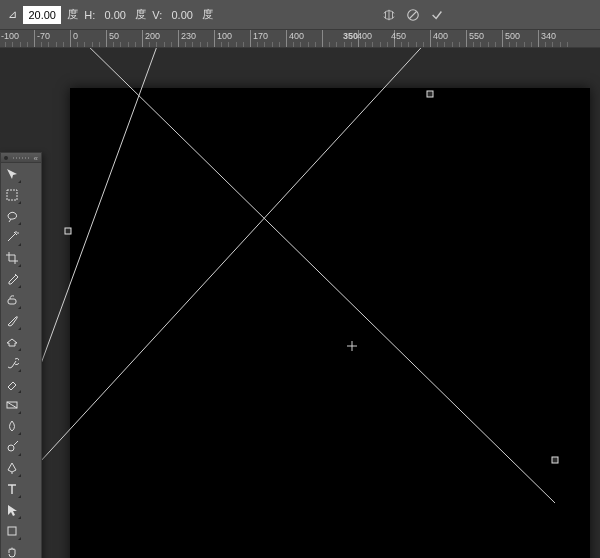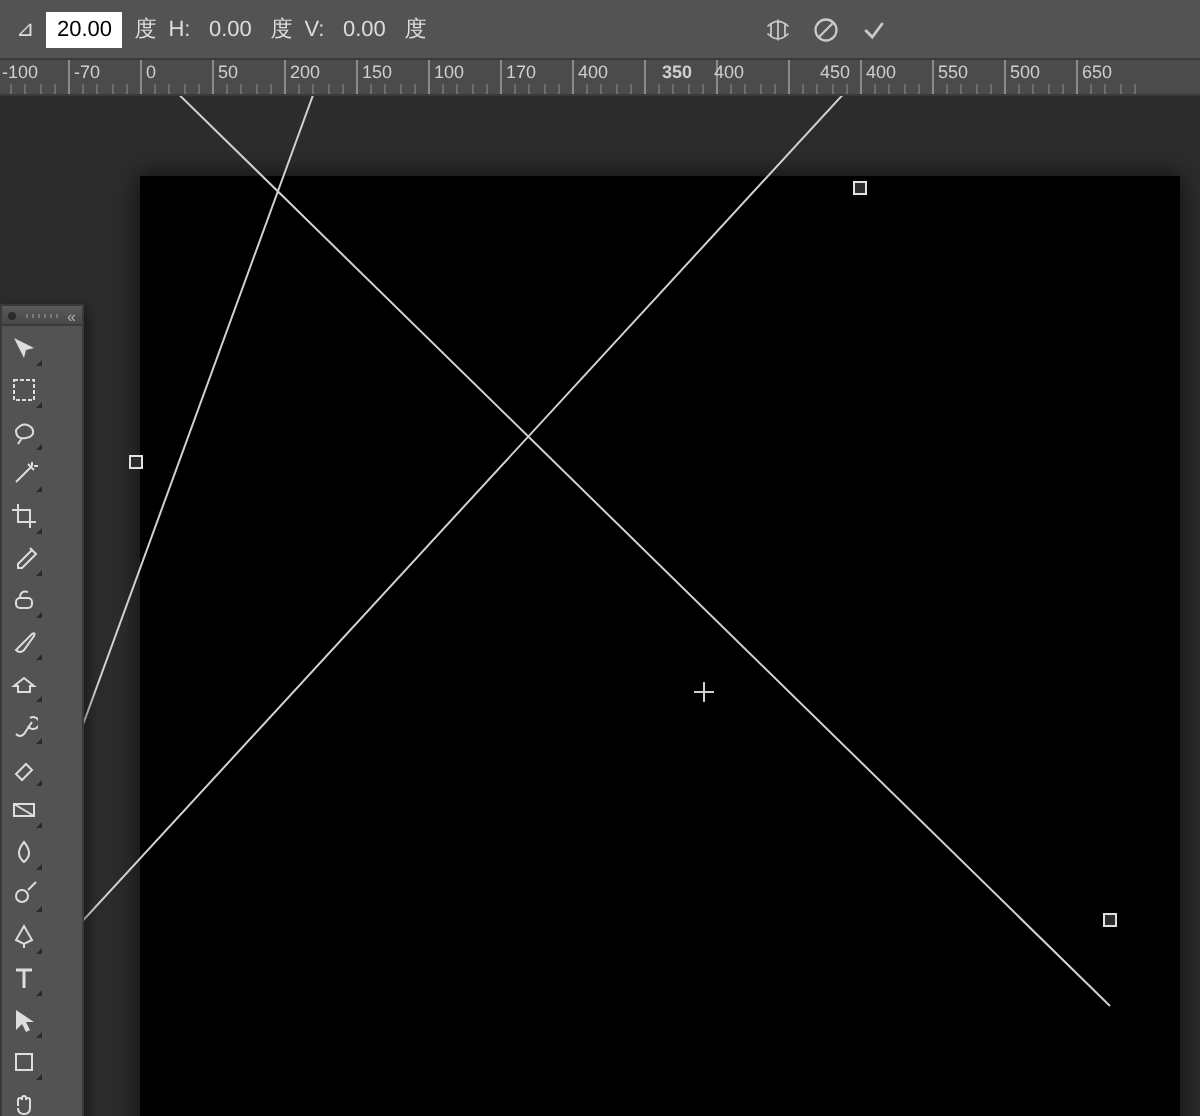--- a/index.html
+++ b/index.html
@@ -93,21 +93,21 @@
       <div class="tick-minor" style="left: 120.4px;"></div>
       <div class="tick-minor" style="left: 127.6px;"></div>
       <div class="tick-minor" style="left: 134.8px;"></div>
       <div class="tick-major" style="left: 142px;"></div>
       <div class="tick-label" style="left: 142px;">200</div>
       <div class="tick-minor" style="left: 149.2px;"></div>
       <div class="tick-minor" style="left: 156.4px;"></div>
       <div class="tick-minor" style="left: 163.6px;"></div>
       <div class="tick-minor" style="left: 170.8px;"></div>
       <div class="tick-major" style="left: 178px;"></div>
-      <div class="tick-label" style="left: 178px;">150</div>
+      <div class="tick-label" style="left: 178px;">230</div>
       <div class="tick-minor" style="left: 185.2px;"></div>
       <div class="tick-minor" style="left: 192.4px;"></div>
       <div class="tick-minor" style="left: 199.6px;"></div>
       <div class="tick-minor" style="left: 206.8px;"></div>
       <div class="tick-major" style="left: 214px;"></div>
       <div class="tick-label" style="left: 214px;">100</div>
       <div class="tick-minor" style="left: 221.2px;"></div>
       <div class="tick-minor" style="left: 228.4px;"></div>
       <div class="tick-minor" style="left: 235.6px;"></div>
       <div class="tick-minor" style="left: 242.8px;"></div>
@@ -117,33 +117,33 @@
       <div class="tick-minor" style="left: 264.4px;"></div>
       <div class="tick-minor" style="left: 271.6px;"></div>
       <div class="tick-minor" style="left: 278.8px;"></div>
       <div class="tick-major" style="left: 286px;"></div>
       <div class="tick-label" style="left: 286px;">400</div>
       <div class="tick-minor" style="left: 293.2px;"></div>
       <div class="tick-minor" style="left: 300.4px;"></div>
       <div class="tick-minor" style="left: 307.6px;"></div>
       <div class="tick-minor" style="left: 314.8px;"></div>
       <div class="tick-major" style="left: 322px;"></div>
-      <div class="tick-label" style="left: 328px; font-weight: bold;">350</div>
+      <div class="tick-label" style="left: 340px; font-weight: bold;">350</div>
       <div class="tick-minor" style="left: 329.2px;"></div>
       <div class="tick-minor" style="left: 336.4px;"></div>
       <div class="tick-minor" style="left: 343.6px;"></div>
       <div class="tick-minor" style="left: 350.8px;"></div>
       <div class="tick-major" style="left: 358px;"></div>
       <div class="tick-label" style="left: 354px;">400</div>
       <div class="tick-minor" style="left: 365.2px;"></div>
       <div class="tick-minor" style="left: 372.4px;"></div>
       <div class="tick-minor" style="left: 379.6px;"></div>
       <div class="tick-minor" style="left: 386.8px;"></div>
       <div class="tick-major" style="left: 394px;"></div>
-      <div class="tick-label" style="left: 407px;">450</div>
+      <div class="tick-label" style="left: 388px;">450</div>
       <div class="tick-minor" style="left: 401.2px;"></div>
       <div class="tick-minor" style="left: 408.4px;"></div>
       <div class="tick-minor" style="left: 415.6px;"></div>
       <div class="tick-minor" style="left: 422.8px;"></div>
       <div class="tick-major" style="left: 430px;"></div>
       <div class="tick-label" style="left: 430px;">400</div>
       <div class="tick-minor" style="left: 437.2px;"></div>
       <div class="tick-minor" style="left: 444.4px;"></div>
       <div class="tick-minor" style="left: 451.6px;"></div>
       <div class="tick-minor" style="left: 458.8px;"></div>
@@ -153,21 +153,21 @@
       <div class="tick-minor" style="left: 480.4px;"></div>
       <div class="tick-minor" style="left: 487.6px;"></div>
       <div class="tick-minor" style="left: 494.8px;"></div>
       <div class="tick-major" style="left: 502px;"></div>
       <div class="tick-label" style="left: 502px;">500</div>
       <div class="tick-minor" style="left: 509.2px;"></div>
       <div class="tick-minor" style="left: 516.4px;"></div>
       <div class="tick-minor" style="left: 523.6px;"></div>
       <div class="tick-minor" style="left: 530.8px;"></div>
       <div class="tick-major" style="left: 538px;"></div>
-      <div class="tick-label" style="left: 538px;">650</div>
+      <div class="tick-label" style="left: 538px;">340</div>
       <div class="tick-minor" style="left: 545.2px;"></div>
       <div class="tick-minor" style="left: 552.4px;"></div>
       <div class="tick-minor" style="left: 559.6px;"></div>
       <div class="tick-minor" style="left: 566.8px;"></div>
     </div>
 </div>
 
 <div class="canvas-wrap">
   <div class="artboard"></div>
   <div class="overlay">

